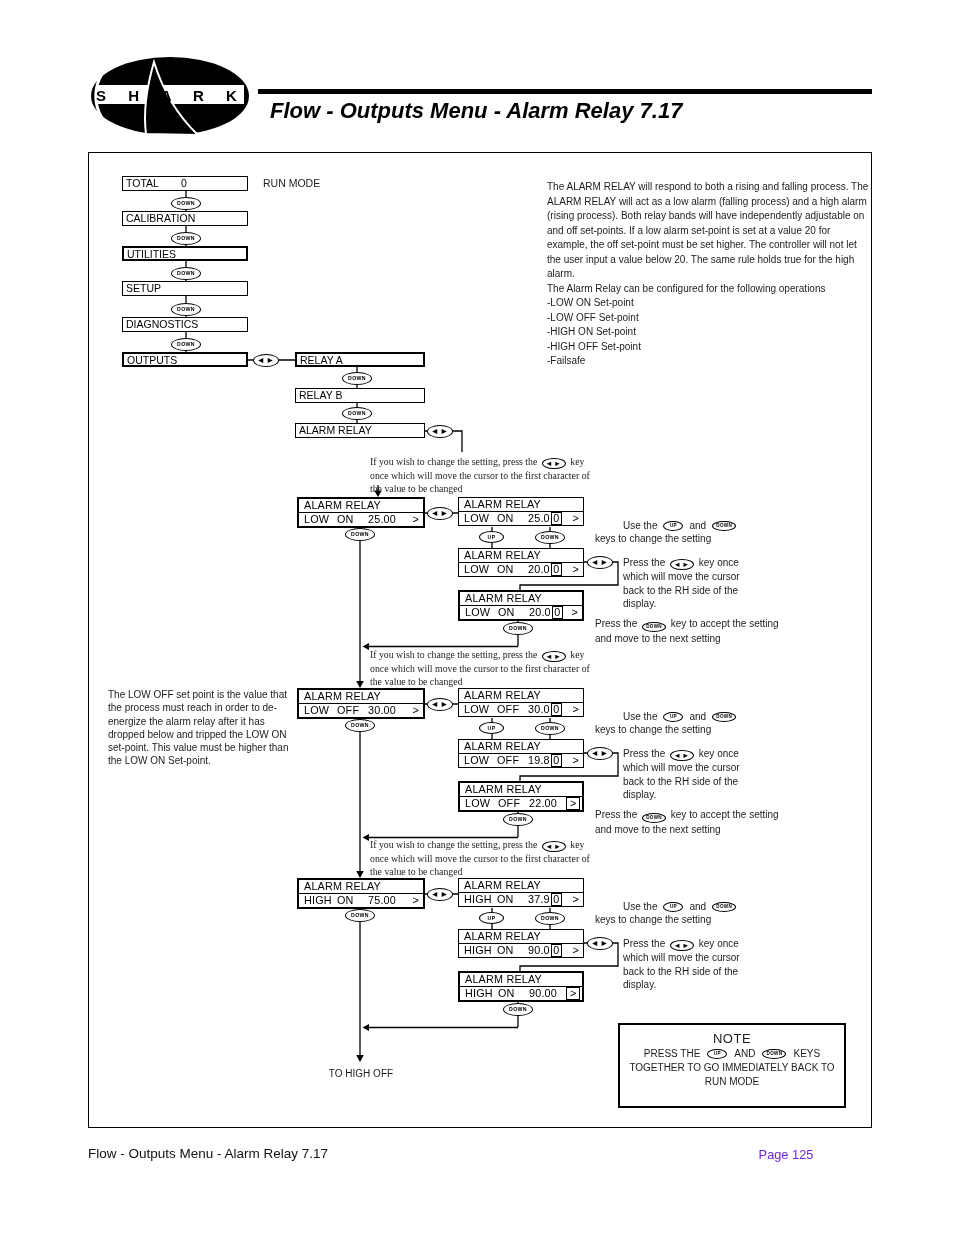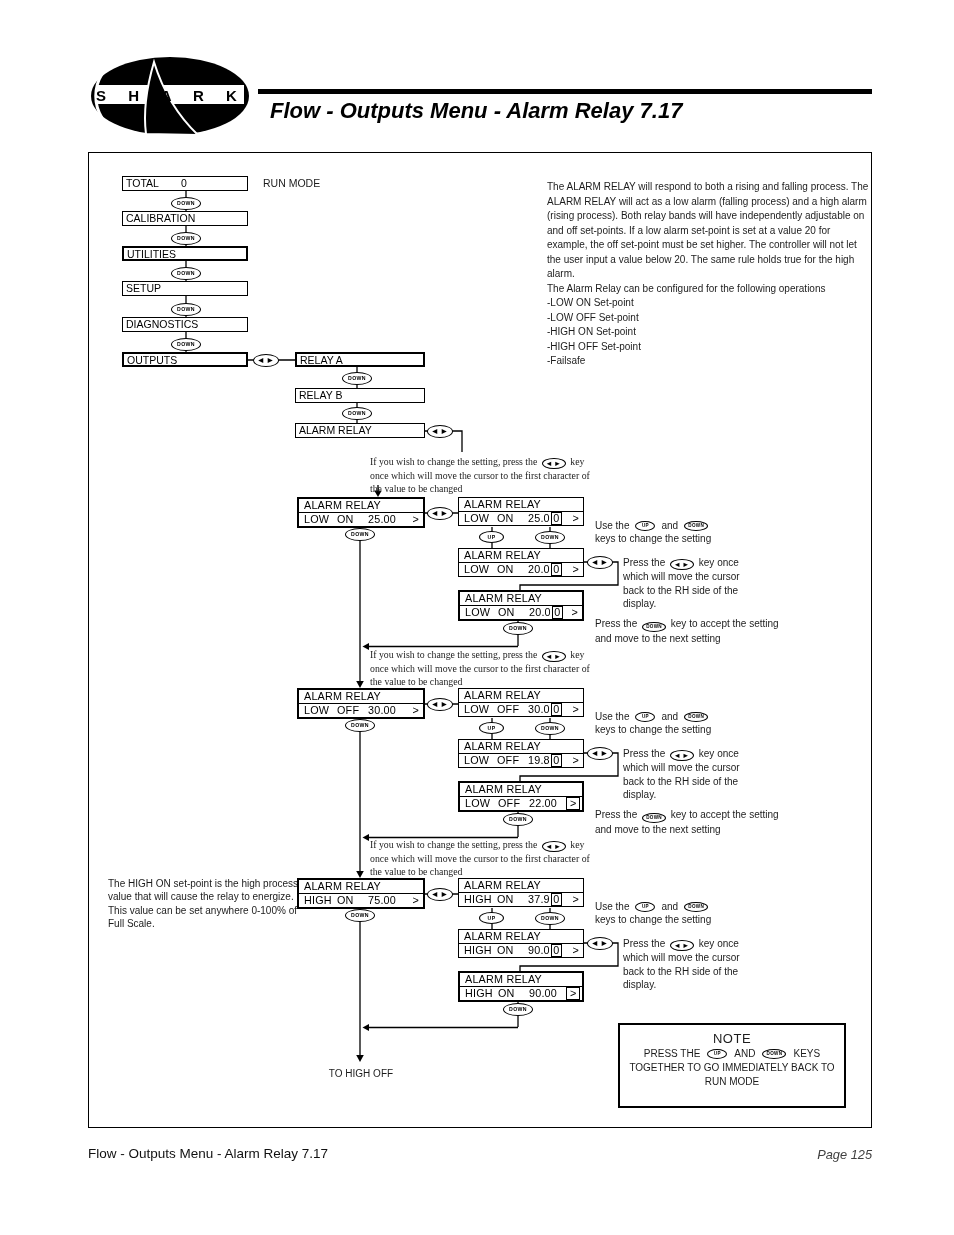--- a/index.html
+++ b/index.html
@@ -56,32 +56,32 @@
     border-radius:50%; background:#fff; vertical-align:-1px; margin:0 2px; font-weight:700; color:#000;}
   .ioval.lr { width:24px; height:11px; font-size:7.5px; letter-spacing:1px; }
   .ioval.up { width:20px; height:10px; font-size:4.6px; letter-spacing:.3px; }
   .ioval.dn { width:24px; height:10px; font-size:4.6px; letter-spacing:.3px; }
 
   
   .txt  { position:absolute; font-size:10px; line-height:13.4px; color:#1c1c1c; }
   .wish { width:225px; font-size:9.8px; line-height:13px;font-family:Liberation Serif, serif; }
   .snote{ width:190px; line-height:13.3px; }
   .desc { width:322px; line-height:14.5px; }
-  .uline{ display:flex; align-items:center; gap:4px; }
+  .uline{ display:flex; align-items:center; gap:4px;margin-left:28px; }
 
   .notebox { left:618px; top:1023px; width:228px; height:85px; border:2px solid #000;
     text-align:center; padding-top:6px; color:#1c1c1c; }
   .notebox .ntitle { font-size:13px; letter-spacing:.5px; margin-bottom:1px; }
   .notebox .nline  { font-size:10px; line-height:14px; }
   .notebox .nflex  { display:flex; align-items:center; justify-content:center; gap:5px; }
 
   .tohigh { left:318px; top:1068px; width:86px; text-align:center; font-size:10px; color:#1c1c1c; }
 
   .footL { left:88px;  top:1146px; font-size:13.5px; color:#111; }
-  .footR { left:700px; top:1147px; width:172px; text-align:right; font-size:12.8px; color:#404040;font-style:italic; }
+  .footR { left:700px; top:1147px; width:172px; text-align:center; font-size:12.8px; color:#6d28d9; }
 </style>
 </head>
 <body>
 
 <div class="page">
 
   <svg class="abs" style="left:88px;top:56px;" width="166" height="84" viewBox="0 0 166 84">
     <ellipse cx="82" cy="40" rx="79" ry="39" fill="#000"></ellipse>
     <rect x="8" y="29" width="148" height="19" fill="#fff"></rect>
     <path d="M14,18 A42,42 0 0 0 14,62" stroke="#fff" stroke-width="3" fill="none"></path>
@@ -204,21 +204,21 @@
     <span>If you wish to change the setting, press the</span>
     <span class="ioval lr">◄►</span>
     <span>key once which will move the cursor to the first character of the value to be changed</span>
   </div>
   <div class="txt wish" style="left:370px;top:838px">
     <span>If you wish to change the setting, press the</span>
     <span class="ioval lr">◄►</span>
     <span>key once which will move the cursor to the first character of the value to be changed</span>
   </div>
 
-  <div class="txt snote" style="left:108px;top:877px;width:196px">The HIGH ON set-point is the high process value that will cause the relay to energize. This value can be set anywhere 0-100% of Full Scale.</div>
+  <div class="txt snote" style="left:108px;top:688px">The LOW OFF set point is the value that the process must reach in order to de-energize the alarm relay after it has dropped below and tripped the LOW ON set-point. This value must be higher than the LOW ON Set-point.</div>
 
   <div class="lcd main bold" style="top:497px">
     <div class="r1">ALARM RELAY</div>
     <div class="r2">
       <span class="f1">LOW</span>
       <span class="f2">ON</span>
       <span>25.00</span>
       <span class="curp">&gt;</span>
     </div>
   </div>

